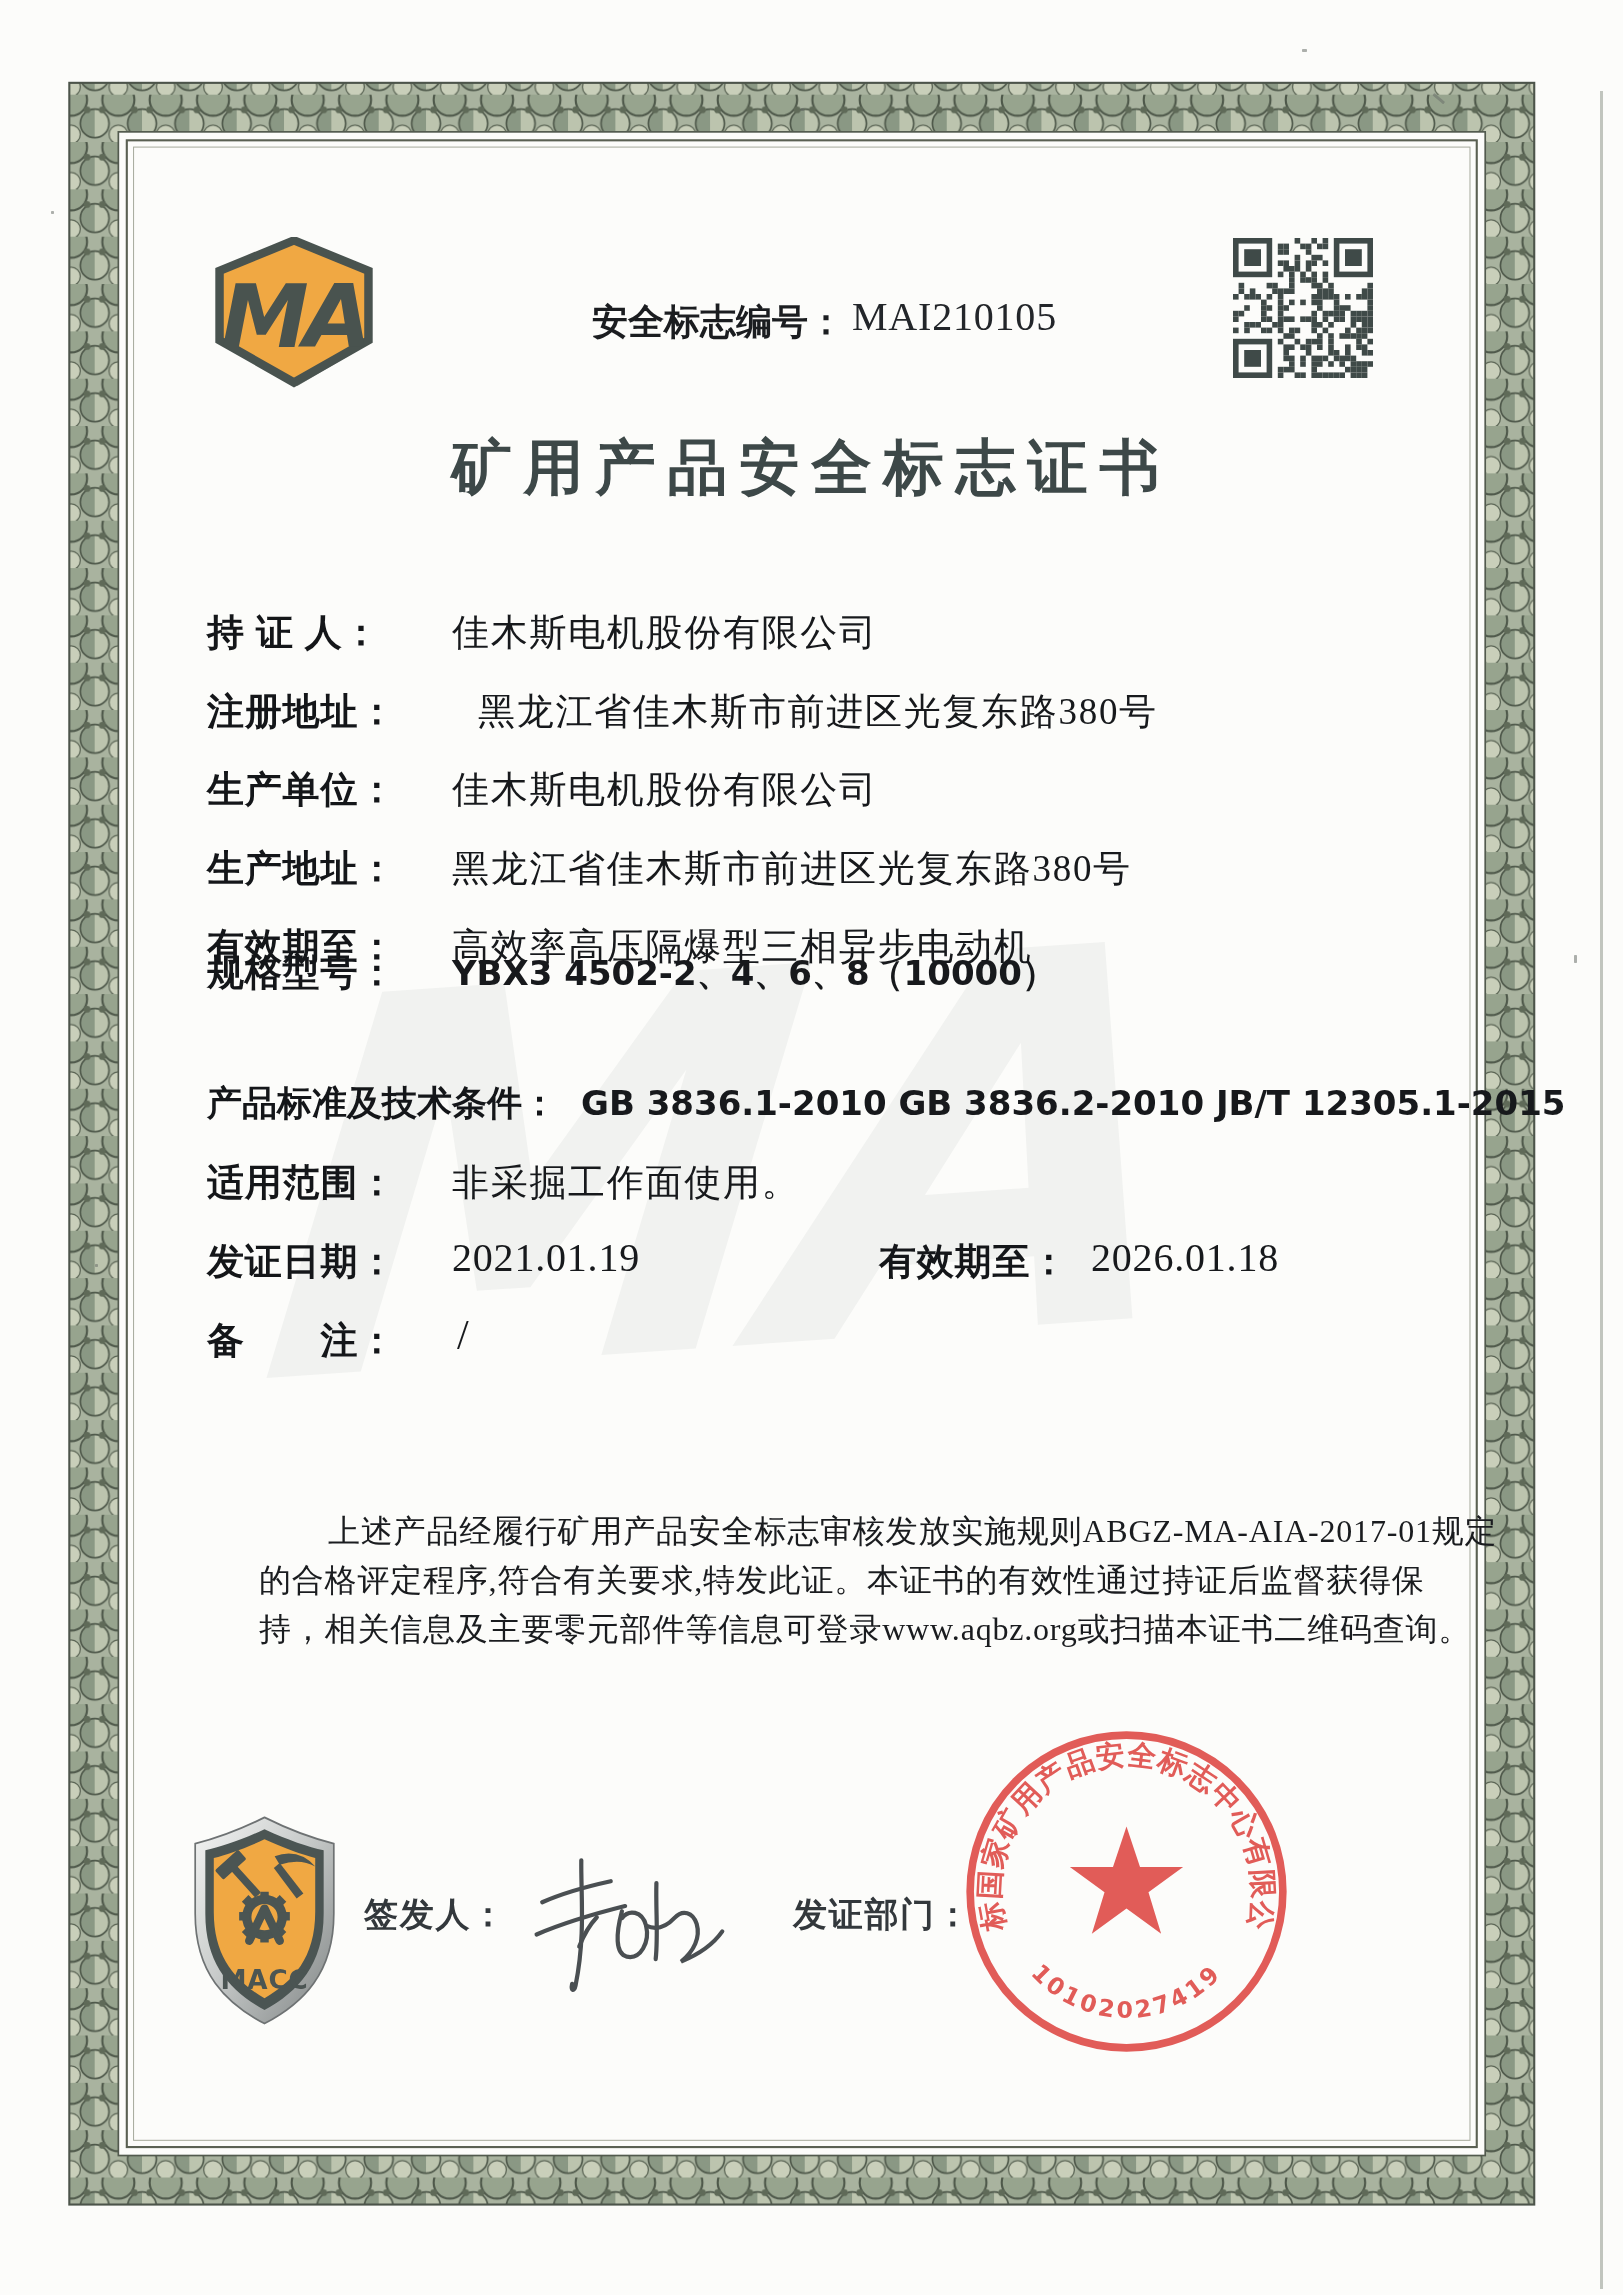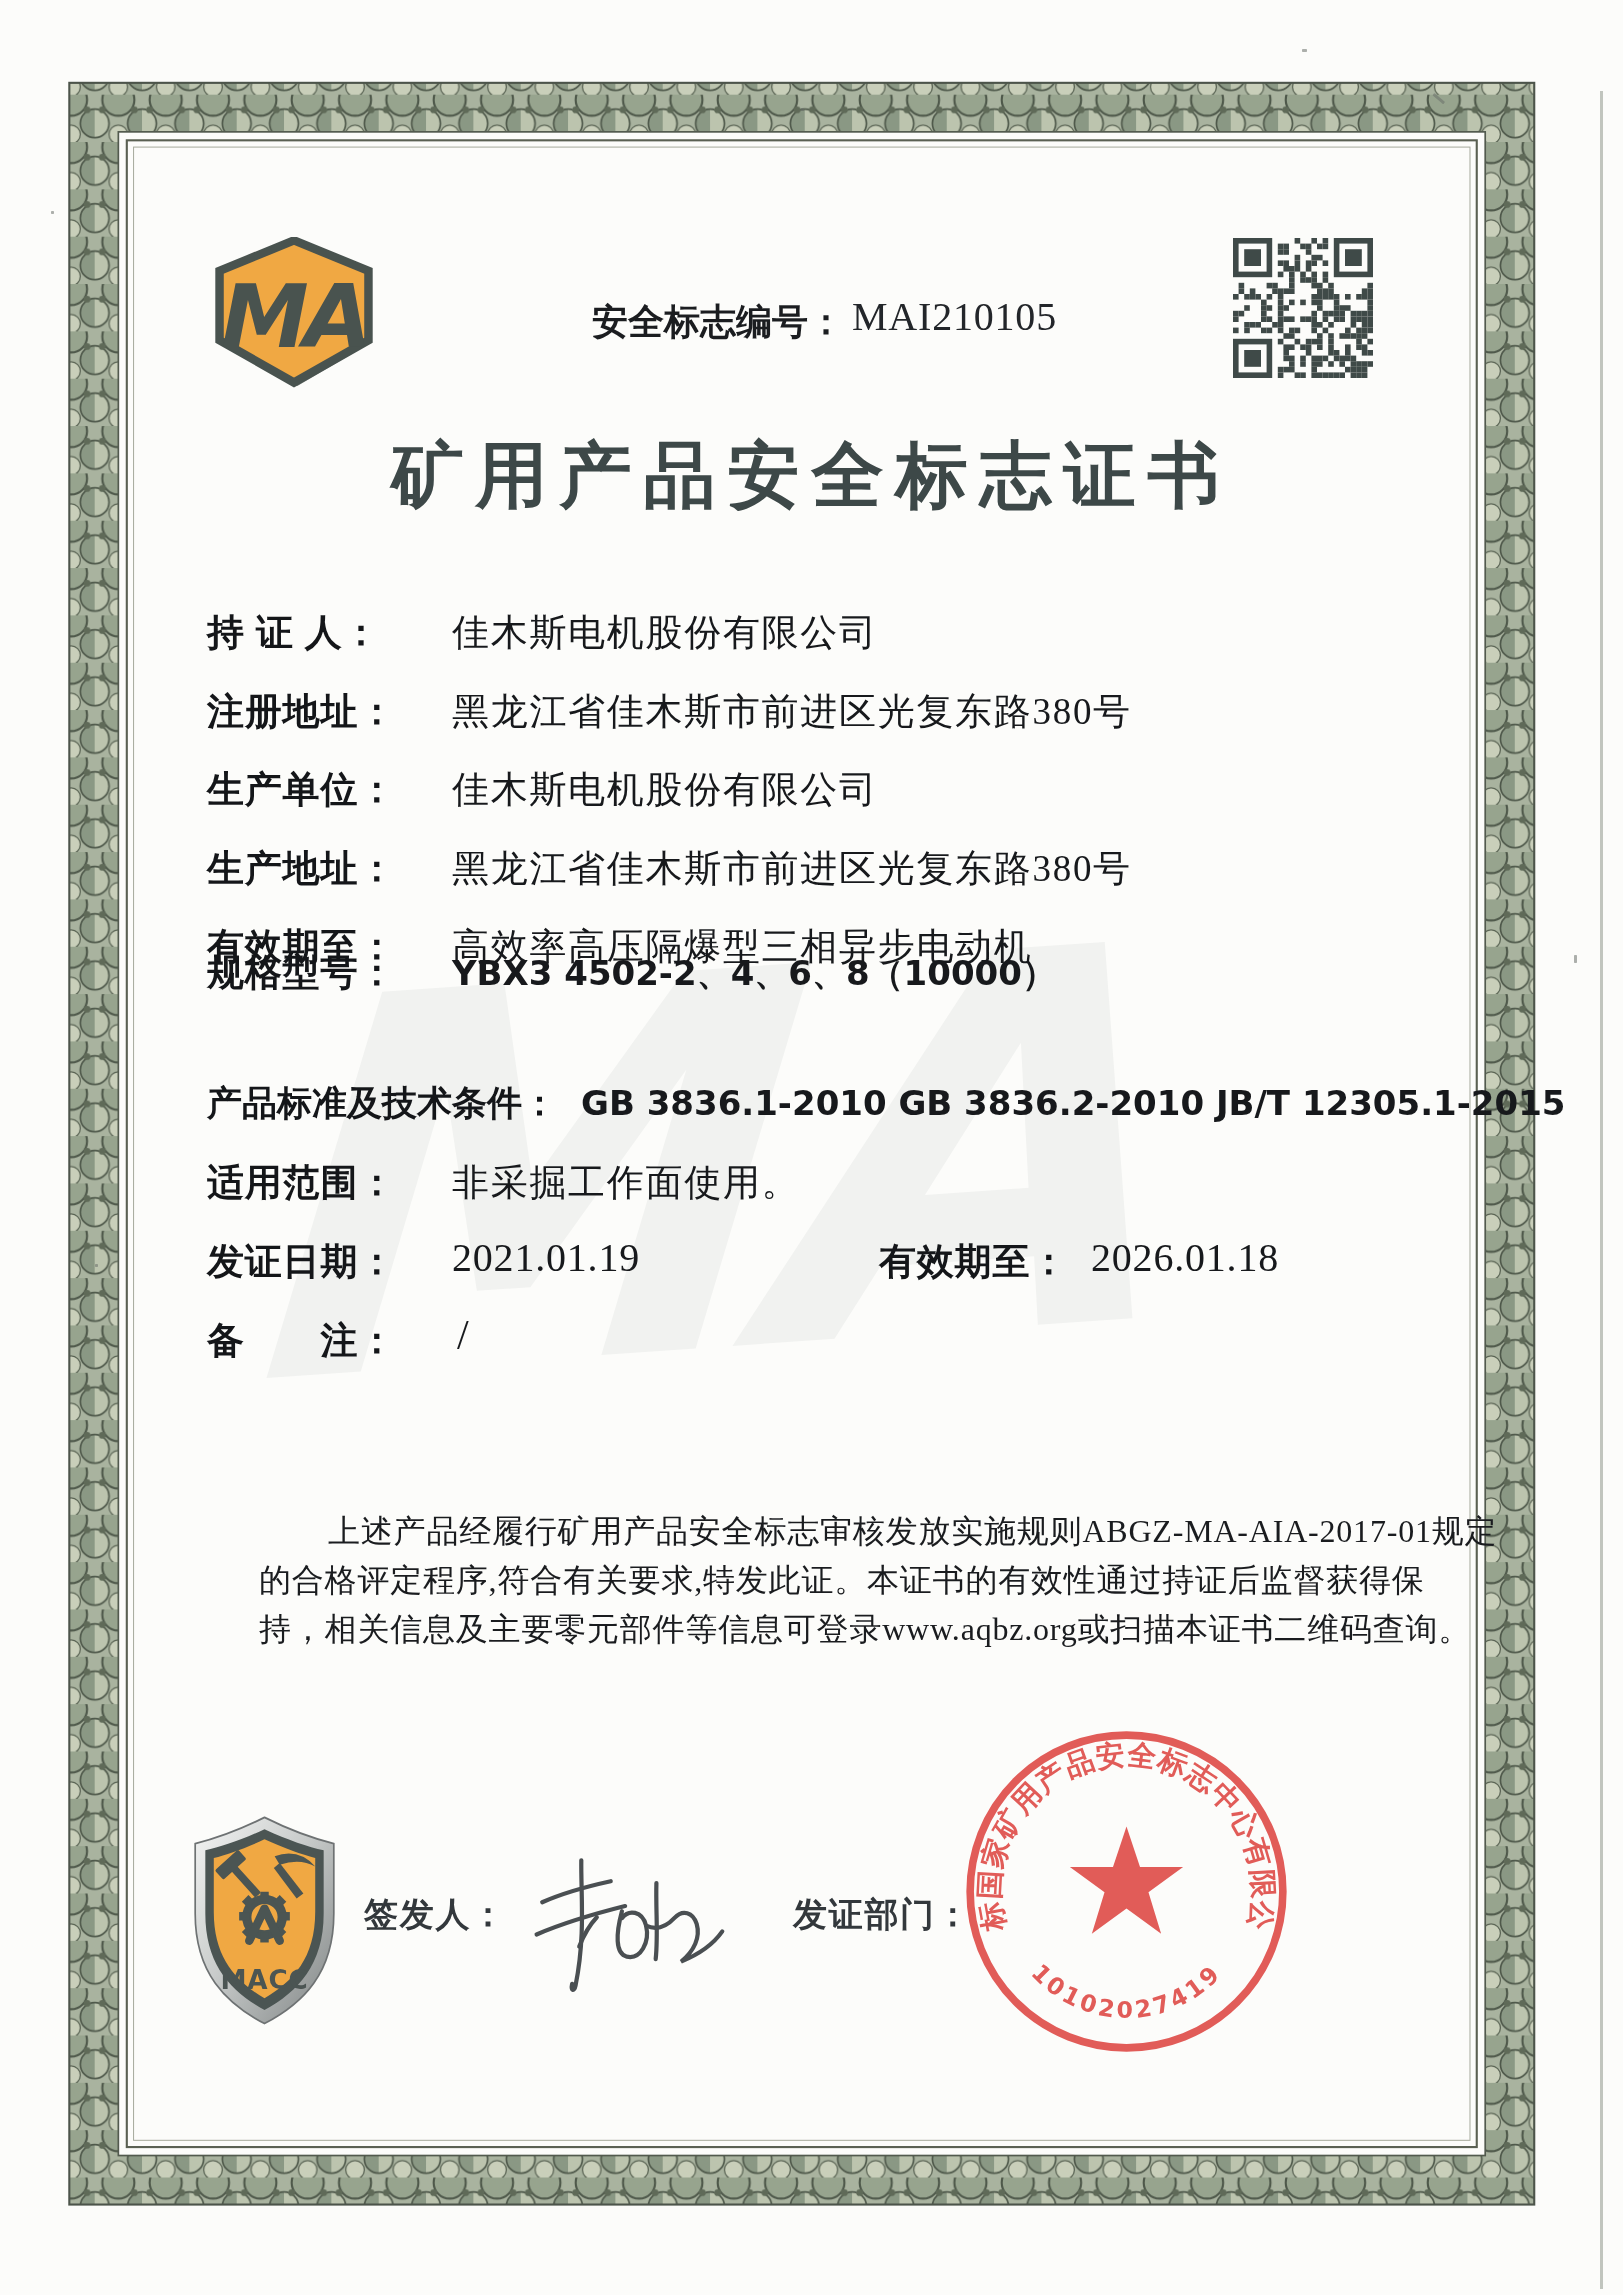--- a/index.html
+++ b/index.html
@@ -13,21 +13,21 @@
              color:rgba(95,105,103,0.065);letter-spacing:-15px;transform:skewX(-10deg) rotate(-4deg);
              font-family:"DejaVu Sans","Liberation Sans",sans-serif;user-select:none;}
 
   
   .safety-label{position:absolute;left:592px;top:298px;font-size:36px;font-weight:bold;color:#1b1d20;}
   .safety-value{position:absolute;left:852px;top:293px;font-size:40px;
                 font-family:"Liberation Serif","DejaVu Serif",serif;color:#23262a;letter-spacing:0.8px;}
 
   
   .cert-title{position:absolute;left:0;top:428px;width:1623px;text-align:center;
-              font-size:72px;font-weight:bold;color:#3d4848;letter-spacing:12px;
+              font-size:60px;font-weight:bold;color:#3d4848;letter-spacing:12px;
               font-family:"Liberation Serif","DejaVu Serif",serif;}
 
   
   .field-row{position:absolute;left:207px;display:flex;align-items:baseline;white-space:nowrap;}
   .f-label{font-size:37px;font-weight:bold;color:#141619;flex:none;width:245px;letter-spacing:0.8px;}
   .f-value{font-size:37px;color:#17191c;font-family:"Liberation Serif","DejaVu Serif",serif;letter-spacing:1.7px;}
   .field-row.long .f-label{width:auto;margin-right:24px;font-size:35px;letter-spacing:0;}
   .f-value.tech{font-family:"DejaVu Sans","Liberation Sans",sans-serif;font-weight:bold;font-size:34px;letter-spacing:0;}
   .date-label{font-size:37px;font-weight:bold;color:#141619;position:absolute;letter-spacing:0.8px;}
   .date-value{font-size:40px;position:absolute;font-family:"Liberation Serif","DejaVu Serif",serif;color:#17191c;letter-spacing:0.8px;}
@@ -309,21 +309,21 @@
         <rect x="13.2" y="132" width="19.799999999999997" height="19.799999999999997" fill="#3f4a48"></rect>
       </g>
   </svg>
 
   <div class="cert-title">矿用产品安全标志证书</div>
 
   <div class="field-row" style="top:608px;">
     <span class="f-label">持 证 人：</span>
     <span class="f-value">佳木斯电机股份有限公司</span>
   </div>
-  <div class="field-row" style="top:687px;">
+  <div class="field-row" style="top:687px;gap:26px;">
     <span class="f-label">注册地址：</span>
     <span class="f-value">黑龙江省佳木斯市前进区光复东路380号</span>
   </div>
   <div class="field-row" style="top:765px;">
     <span class="f-label">生产单位：</span>
     <span class="f-value">佳木斯电机股份有限公司</span>
   </div>
   <div class="field-row" style="top:844px;align-items:flex-end;">
     <span class="f-label">生产地址：</span>
     <span class="f-value">黑龙江省佳木斯市前进区光复东路380号</span>

